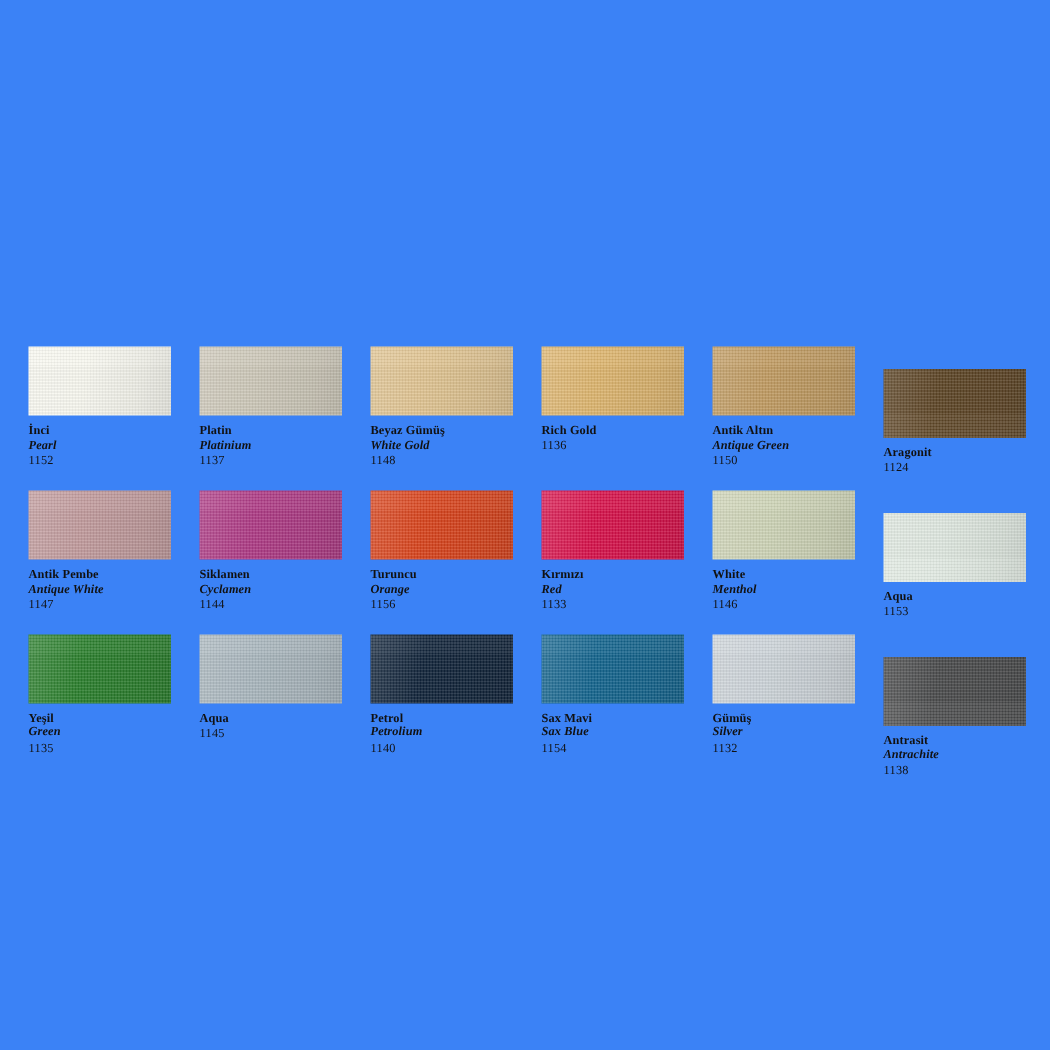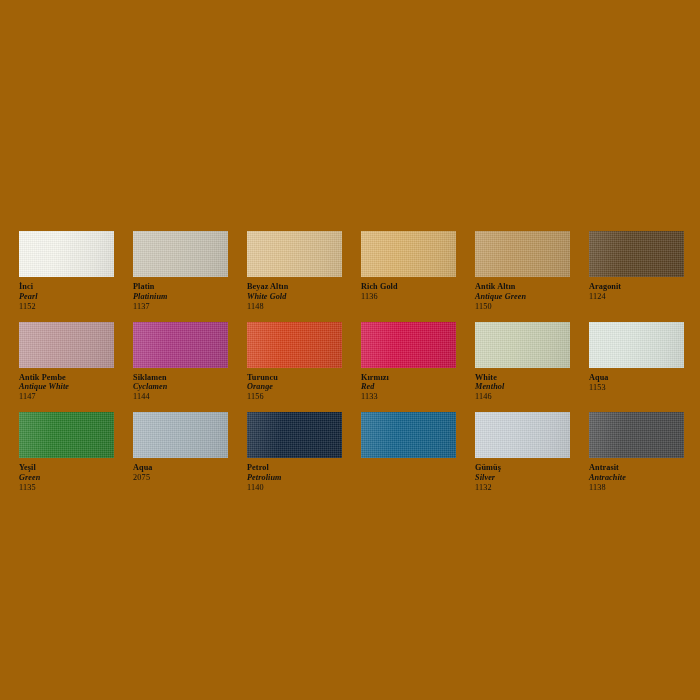--- a/index.html
+++ b/index.html
@@ -13,21 +13,21 @@
     height: 700px;
     overflow: hidden;
     font-family: "Liberation Serif", "DejaVu Serif", serif;
     -webkit-font-smoothing: antialiased;
   }
 
   #sheet {
     position: relative;
     width: 700px;
     height: 700px;
-    background: #a16207;
+    background: #3b82f6;
   }
 
   
   #chart {
     position: absolute;
     left: 19px;
     top: 231px;
     width: 662px;
   }
 
@@ -36,21 +36,21 @@
     flex-direction: row;
     margin-bottom: 10px;
   }
   .row:last-child { margin-bottom: 0; }
 
   .cell {
     width: 95px;
     margin-right: 19px;
     position: relative;
   }
-  .cell:last-child { margin-right: 0; }
+  .cell:last-child { margin-right: 0; margin-top: 15px; }
 
   .swatch {
     width: 95px;
     height: 46px;
     display: block;
     position: relative;
     overflow: hidden;
   }
   
   .swatch::after {
@@ -121,21 +121,21 @@
           <div class="swatch" style="background-color: rgb(204, 199, 184);"></div>
           <div class="labels">
             <div class="name-tr">Platin</div>
             <div class="name-en">Platinium</div>
             <div class="code">1137</div>
           </div>
         </div>
         <div class="cell">
           <div class="swatch" style="background-color: rgb(223, 195, 145);"></div>
           <div class="labels">
-            <div class="name-tr">Beyaz Altın</div>
+            <div class="name-tr">Beyaz Gümüş</div>
             <div class="name-en">White Gold</div>
             <div class="code">1148</div>
           </div>
         </div>
         <div class="cell">
           <div class="swatch" style="background-color: rgb(220, 180, 110);"></div>
           <div class="labels">
             <div class="name-tr">Rich Gold</div>
             <div class="code">1136</div>
           </div>
@@ -211,33 +211,38 @@
           <div class="labels">
             <div class="name-tr">Yeşil</div>
             <div class="name-en">Green</div>
             <div class="code">1135</div>
           </div>
         </div>
         <div class="cell">
           <div class="swatch" style="background-color: rgb(169, 182, 189);"></div>
           <div class="labels">
             <div class="name-tr">Aqua</div>
-            <div class="code">2075</div>
+            <div class="code">1145</div>
           </div>
         </div>
         <div class="cell">
           <div class="swatch" style="background-color: rgb(17, 36, 58);"></div>
           <div class="labels">
             <div class="name-tr">Petrol</div>
             <div class="name-en">Petrolium</div>
             <div class="code">1140</div>
           </div>
         </div>
         <div class="cell">
           <div class="swatch" style="background-color: rgb(20, 100, 141);"></div>
+          <div class="labels">
+            <div class="name-tr">Sax Mavi</div>
+            <div class="name-en">Sax Blue</div>
+            <div class="code">1154</div>
+          </div>
         </div>
         <div class="cell">
           <div class="swatch" style="background-color: rgb(204, 211, 216);"></div>
           <div class="labels">
             <div class="name-tr">Gümüş</div>
             <div class="name-en">Silver</div>
             <div class="code">1132</div>
           </div>
         </div>
         <div class="cell">

